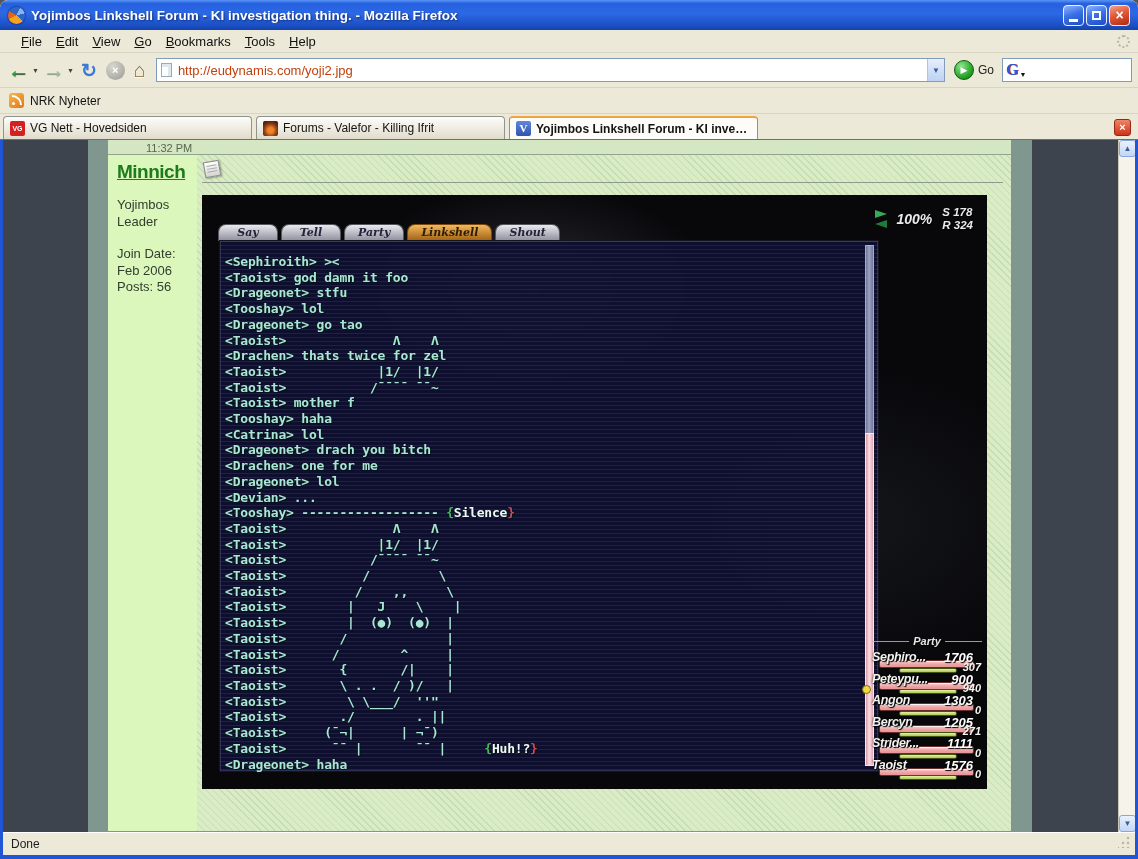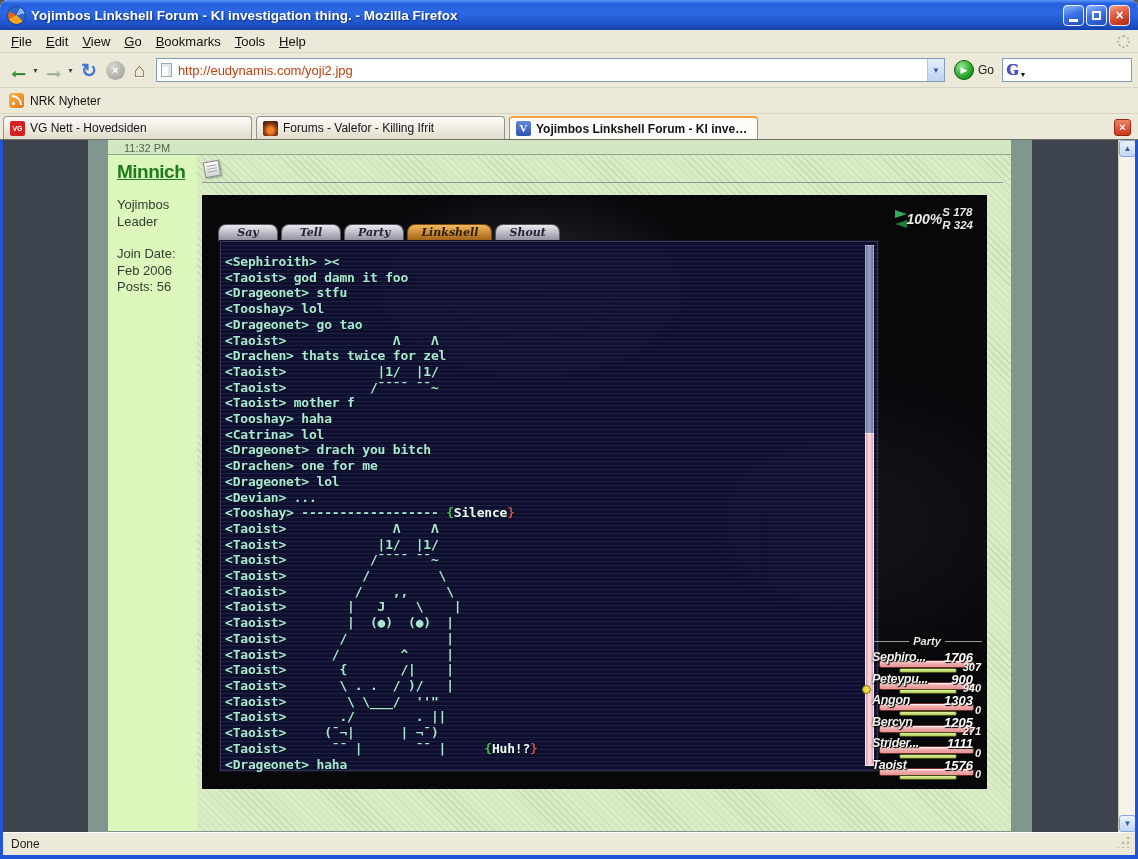--- a/index.html
+++ b/index.html
@@ -11,21 +11,21 @@
   .ff-icon{width:17px;height:17px;border-radius:50%;flex:0 0 17px;margin-right:6px;box-shadow:0 0 2px #001;background:conic-gradient(from 130deg,#f6a21d 0 115deg,#e2641a 115deg 170deg,#2e66c8 170deg 255deg,#86b4f2 255deg 305deg,#2e66c8 305deg 360deg)}
   .title{color:#fff;font-weight:bold;font-size:13.5px;text-shadow:1px 1px 2px #12307a;flex:1;white-space:nowrap;overflow:hidden}
   .winbtns{display:flex;gap:2px}
   .wbtn{width:21px;height:21px;border:1px solid #eef;border-radius:4px;display:flex;align-items:center;justify-content:center;color:#fff;font:bold 14px/1 "Liberation Sans",sans-serif}
   .wbtn.min,.wbtn.max{background:linear-gradient(160deg,#8fb5f8,#3c72e8 45%,#1c4ec0)}
   .wbtn.close{background:linear-gradient(160deg,#f4a088,#e05838 45%,#b22810)}
   .wbtn.min i{width:9px;height:3px;background:#fff;margin-top:11px}
   .wbtn.max i{width:9px;height:9px;border:2px solid #fff}
 
   
-  .menubar{height:23px;display:flex;align-items:center;padding:0 4px;border-bottom:1px solid #d9d5c5;position:relative}
+  .menubar{height:23px;display:flex;align-items:center;padding:0 14px;border-bottom:1px solid #d9d5c5;position:relative}
   .menu-item{padding:2px 7px;font-size:13px;color:#111}
   .throbber{position:absolute;right:8px;top:5px;width:13px;height:13px;border:2px dotted #b8b4a4;border-radius:50%}
 
   
   .navbar{height:35px;display:flex;align-items:center;padding:0 6px;border-bottom:1px solid #d9d5c5}
   .navbtn{display:flex;align-items:center;padding:0 2px}
   .back-arrow{font-size:22px;line-height:20px;color:#2fa33c;text-shadow:0 1px 1px #15511d;font-weight:bold}
   .fwd-arrow{font-size:22px;line-height:20px;color:#a7bfa6;text-shadow:0 1px 1px #7d917c;font-weight:bold}
   .drop{font-size:7px;color:#444;margin-left:2px}
   .reload-ic{font-size:19px;color:#3b7ad6;font-weight:bold;margin:0 5px}
@@ -55,35 +55,35 @@
   .tab-label{white-space:nowrap;overflow:hidden;text-overflow:ellipsis}
   .favicon{width:15px;height:15px;flex:0 0 15px;border-radius:2px;display:flex;align-items:center;justify-content:center;color:#fff}
   .fav-ifrit{background:radial-gradient(circle at 50% 62%,#f08428 0 22%,#8a3a12 55%,#2e130a 95%)}
   .fav-vg{background:#d42020;font:bold 7px/1 "Liberation Sans",sans-serif}
   .fav-vb{background:linear-gradient(#6288dc,#2f55ae);font:bold 11px/1 "Liberation Serif",serif}
   .tabclose{position:absolute;right:7px;top:5px;width:17px;height:17px;border:1px solid #9a2612;border-radius:3px;background:linear-gradient(#f08468,#cc3418);color:#fff;font:bold 11px/15px "Liberation Sans",sans-serif;text-align:center}
 
   
   .content{position:absolute;top:140px;left:0;right:0;bottom:27px;background:#3d444d;border-left:3px solid #2056d6;border-right:3px solid #2056d6;overflow:hidden}
   .ftable{position:absolute;left:85px;top:0;width:944px;height:100%;background:#7f978e;padding:0 21px 0 20px}
-  .timebar{height:15px;background:#d5e6c3;border-bottom:1px solid #90a58c;font-size:11px;color:#55684e;padding-left:16px;line-height:16px;overflow:hidden}
+  .timebar{height:15px;background:#d5e6c3;border-bottom:1px solid #90a58c;font-size:11px;color:#55684e;padding-left:38px;line-height:16px;overflow:hidden}
   .postrow{display:flex;height:676px}
   .sidebar{width:89px;background:#dcf7bc;padding:6px 0 0 9px;font-size:13px;color:#333d30;line-height:16.5px}
   .author{display:inline-block;font:bold 19px/22px "Liberation Sans",sans-serif;color:#1d7a1d;text-decoration:underline;margin-bottom:14px;letter-spacing:-0.5px}
   .sb-line{white-space:nowrap}
   .sb-gap{height:16px}
   .postbody{flex:1;background:#d9ecc6;background-image:repeating-linear-gradient(45deg,rgba(150,180,130,.28) 0 1px,transparent 1px 5px);padding:4px 6px 0 5px;overflow:hidden}
   .posticon{width:16px;height:16px;background:linear-gradient(#fff,#d4d4d4);border:1px solid #8a8a8a;transform:rotate(-10deg);box-shadow:1px 1px 2px rgba(0,0,0,.35);position:relative;margin:2px 0 0 2px}
   .posticon::after{content:"";position:absolute;left:2px;top:3px;right:2px;height:1px;background:#a8a8a8;box-shadow:0 3px 0 #a8a8a8,0 6px 0 #a8a8a8}
   .post-hr{border:0;border-top:1px solid #8f9a8f;margin:5px 2px 0 0}
   .caption{font-size:13px;line-height:15.5px;color:#131313;margin:4px 2px 0 0;max-width:800px}
 
   
   .game{width:785px;height:594px;margin-top:12px;position:relative;background:#08080b;background-image:radial-gradient(ellipse 260px 150px at 42% 16%,rgba(130,130,145,.28),transparent 70%),radial-gradient(ellipse 320px 220px at 82% 55%,rgba(80,85,95,.18),transparent 70%);overflow:hidden}
-  .hud{position:absolute;top:11px;right:14px;display:flex;align-items:center;gap:0;color:#eaeaea;font-style:italic;font-weight:bold;text-shadow:1px 1px 1px #000}
+  .hud{position:absolute;top:11px;right:14px;display:flex;align-items:center;gap:10px;color:#eaeaea;font-style:italic;font-weight:bold;text-shadow:1px 1px 1px #000}
   .hud-arrows{display:flex;flex-direction:column;gap:2px}
   .harr{width:0;height:0;border-top:4px solid transparent;border-bottom:4px solid transparent}
   .harr.r{border-left:12px solid #35ab57}
   .harr.l{border-right:12px solid #1f7a3c}
   .hud-pct{font-size:14px}
   .hud-sr{display:flex;flex-direction:column;font-size:11.5px;line-height:12.5px}
   .chat-tabs{position:absolute;left:16px;top:29px;display:flex;gap:3px}
   .ctab{font:bold italic 11px/14px "DejaVu Serif",serif;color:#23233d;background:linear-gradient(#e9e9ed,#8d8d9c);border:1px solid #55555f;border-bottom:0;border-radius:8px 8px 2px 0;padding:1px 13px 1px;min-width:60px;text-align:center}
   .ctab.active{background:linear-gradient(#f2b85c,#a05f12);color:#2c1d05;border-color:#7a4a10}
   .chat-window{position:absolute;left:17px;top:45px;width:660px;height:532px;background-color:rgba(15,15,50,.93);background-image:repeating-linear-gradient(180deg,rgba(120,125,175,.16) 0 1px,transparent 1px 4px);border:1px solid #15151f;box-shadow:inset 0 0 0 1px rgba(110,110,160,.35)}

